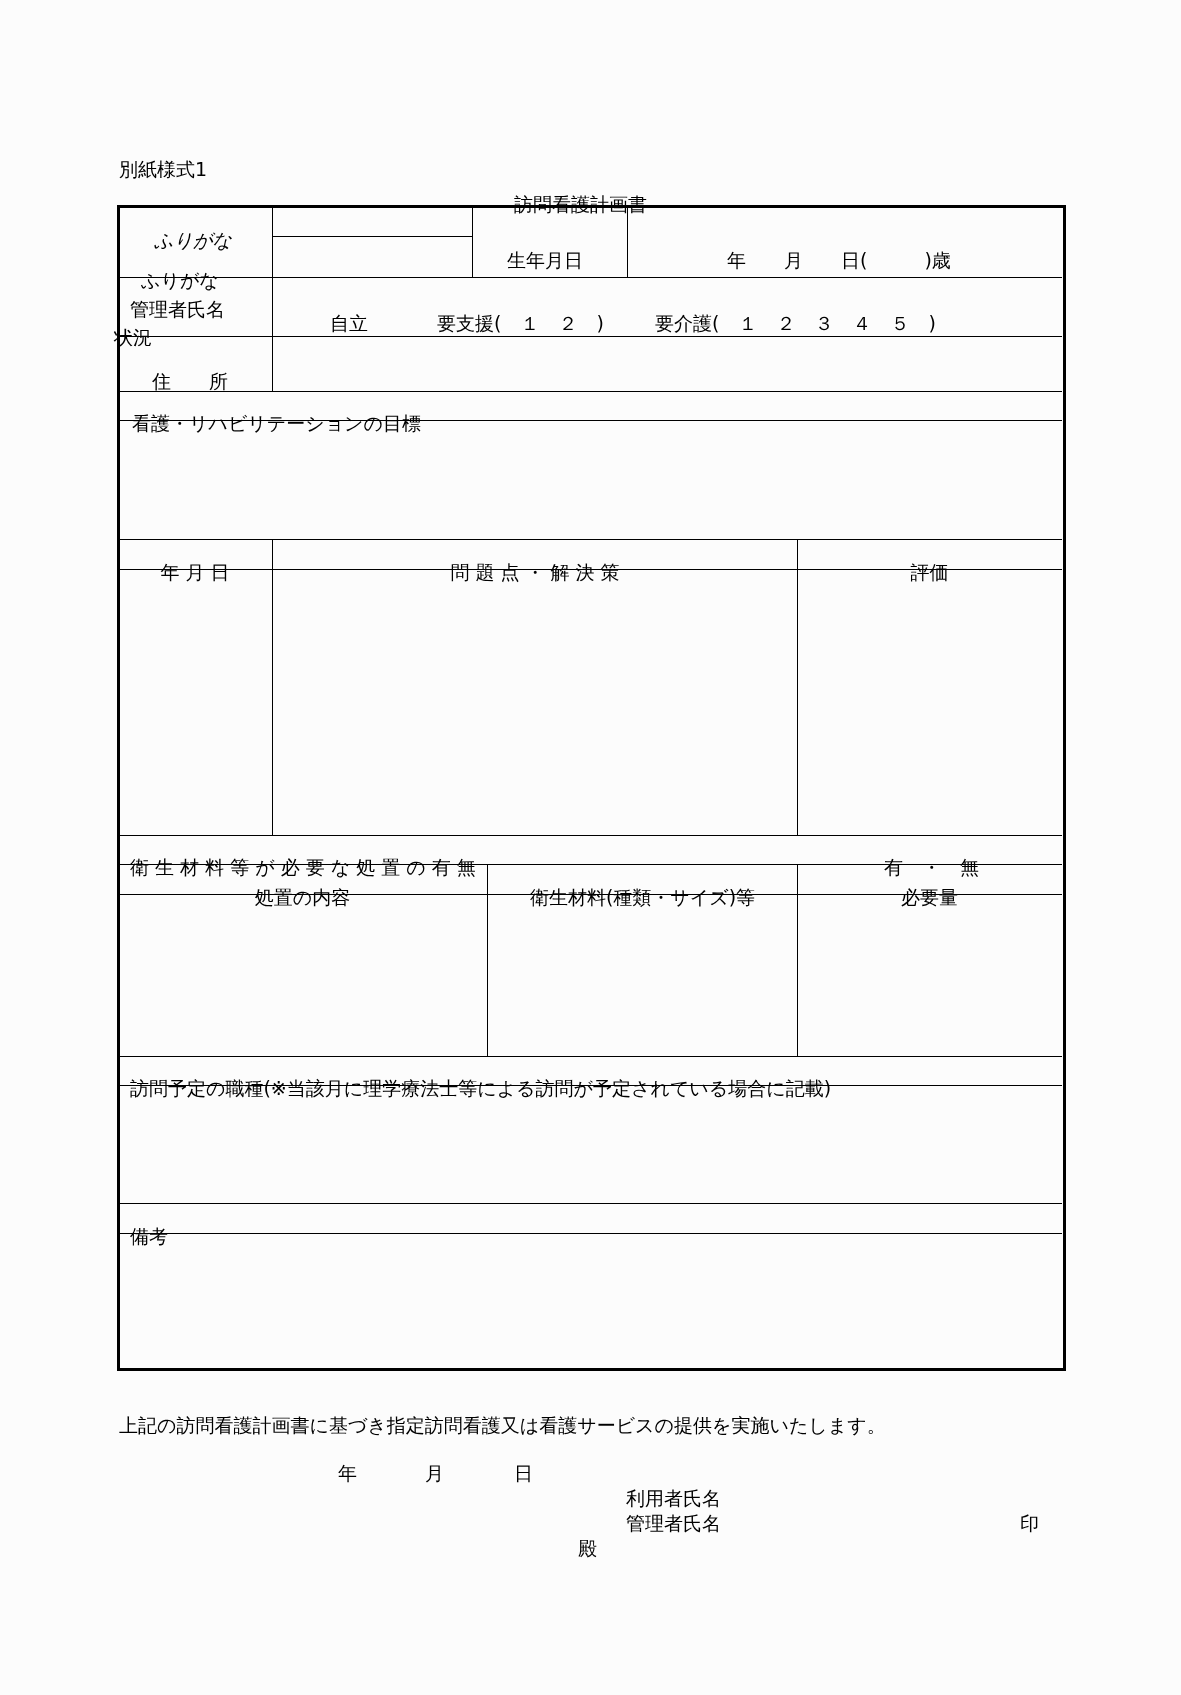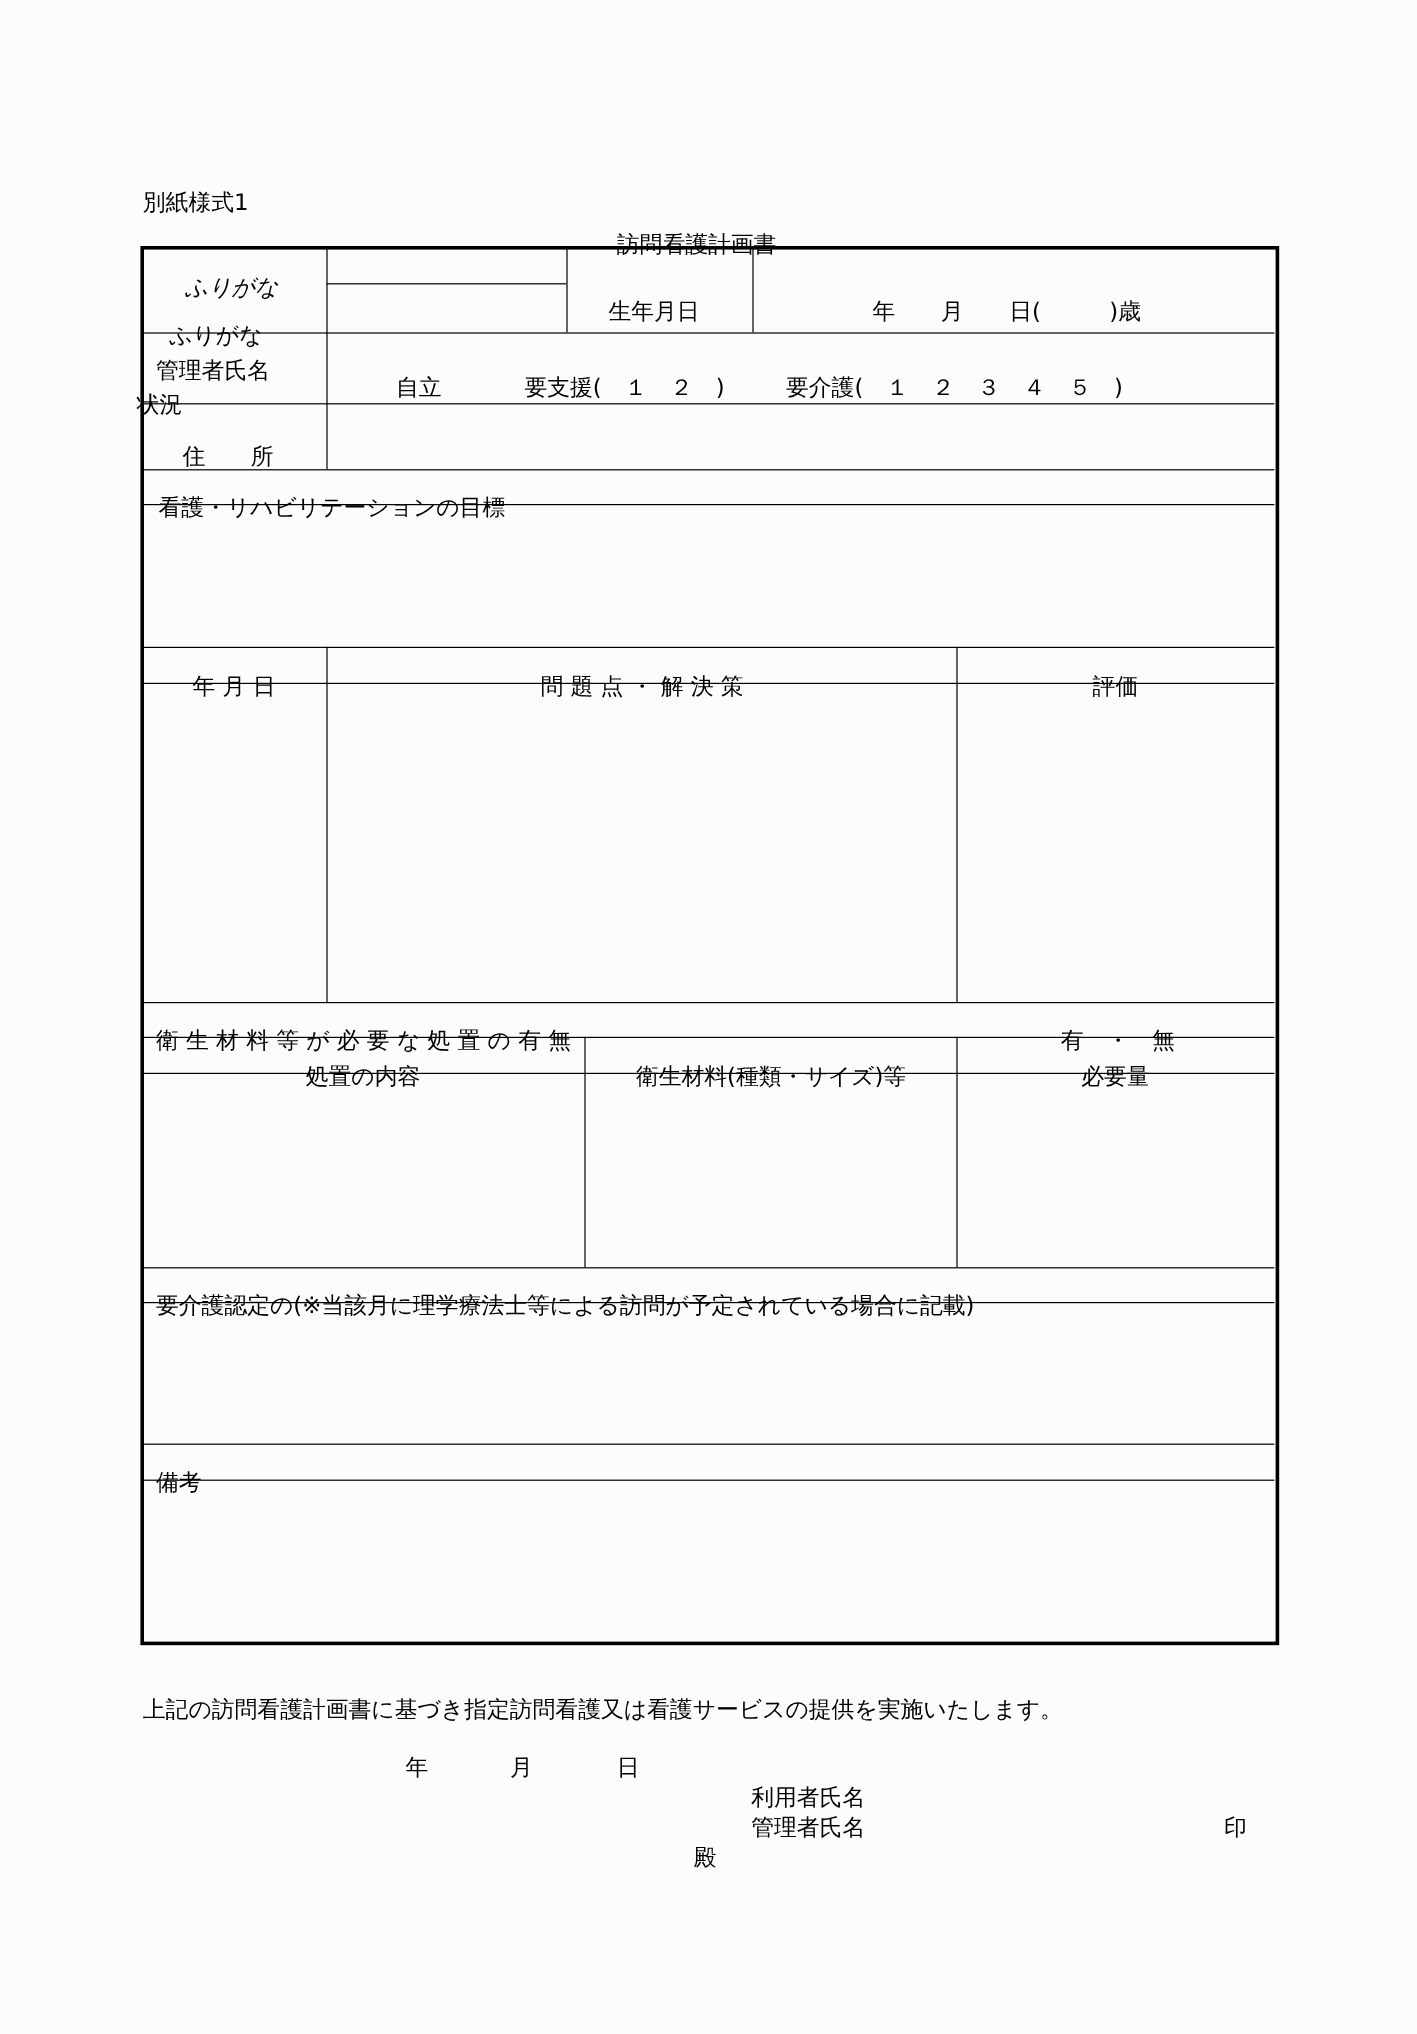--- a/index.html
+++ b/index.html
@@ -72,21 +72,21 @@
 
 <div class="abs t" style="left:130px;top:840px;">衛 生 材 料 等 が 必 要 な 処 置 の 有 無</div>
 <div class="abs t" style="left:884px;top:840px;">有　・　無</div>
 <div class="abs t ctr" style="left:118px;top:870px;width:369px;">処置の内容</div>
 <div class="abs t ctr" style="left:488px;top:870px;width:309px;">衛生材料(種類・サイズ)等</div>
 <div class="abs t ctr" style="left:798px;top:870px;width:263px;">必要量</div>
 <div class="cell" style="left:118px;top:895px;width:369px;height:161px;"></div>
 <div class="cell" style="left:488px;top:895px;width:309px;height:161px;"></div>
 <div class="cell" style="left:798px;top:895px;width:263px;height:161px;"></div>
 
-<div class="abs t" style="left:130px;top:1061px;">要介護認定の(※当該月に理学療法士等による訪問が予定されている場合に記載)</div>
+<div class="abs t" style="left:130px;top:1061px;">訪問予定の職種(※当該月に理学療法士等による訪問が予定されている場合に記載)</div>
 <div class="cell" style="left:118px;top:1086px;width:943px;height:117px;"></div>
 
 <div class="abs t" style="left:130px;top:1209px;">備考</div>
 <div class="cell" style="left:118px;top:1234px;width:943px;height:131px;"></div>
 
 <div class="abs t" style="left:119px;top:1398px;">上記の訪問看護計画書に基づき指定訪問看護又は看護サービスの提供を実施いたします。</div>
 <div class="abs t" style="left:338px;top:1446px;">年</div>
 <div class="abs t" style="left:425px;top:1446px;">月</div>
 <div class="abs t" style="left:514px;top:1446px;">日</div>
 <div class="abs t" style="left:626px;top:1471px;">利用者氏名</div>

